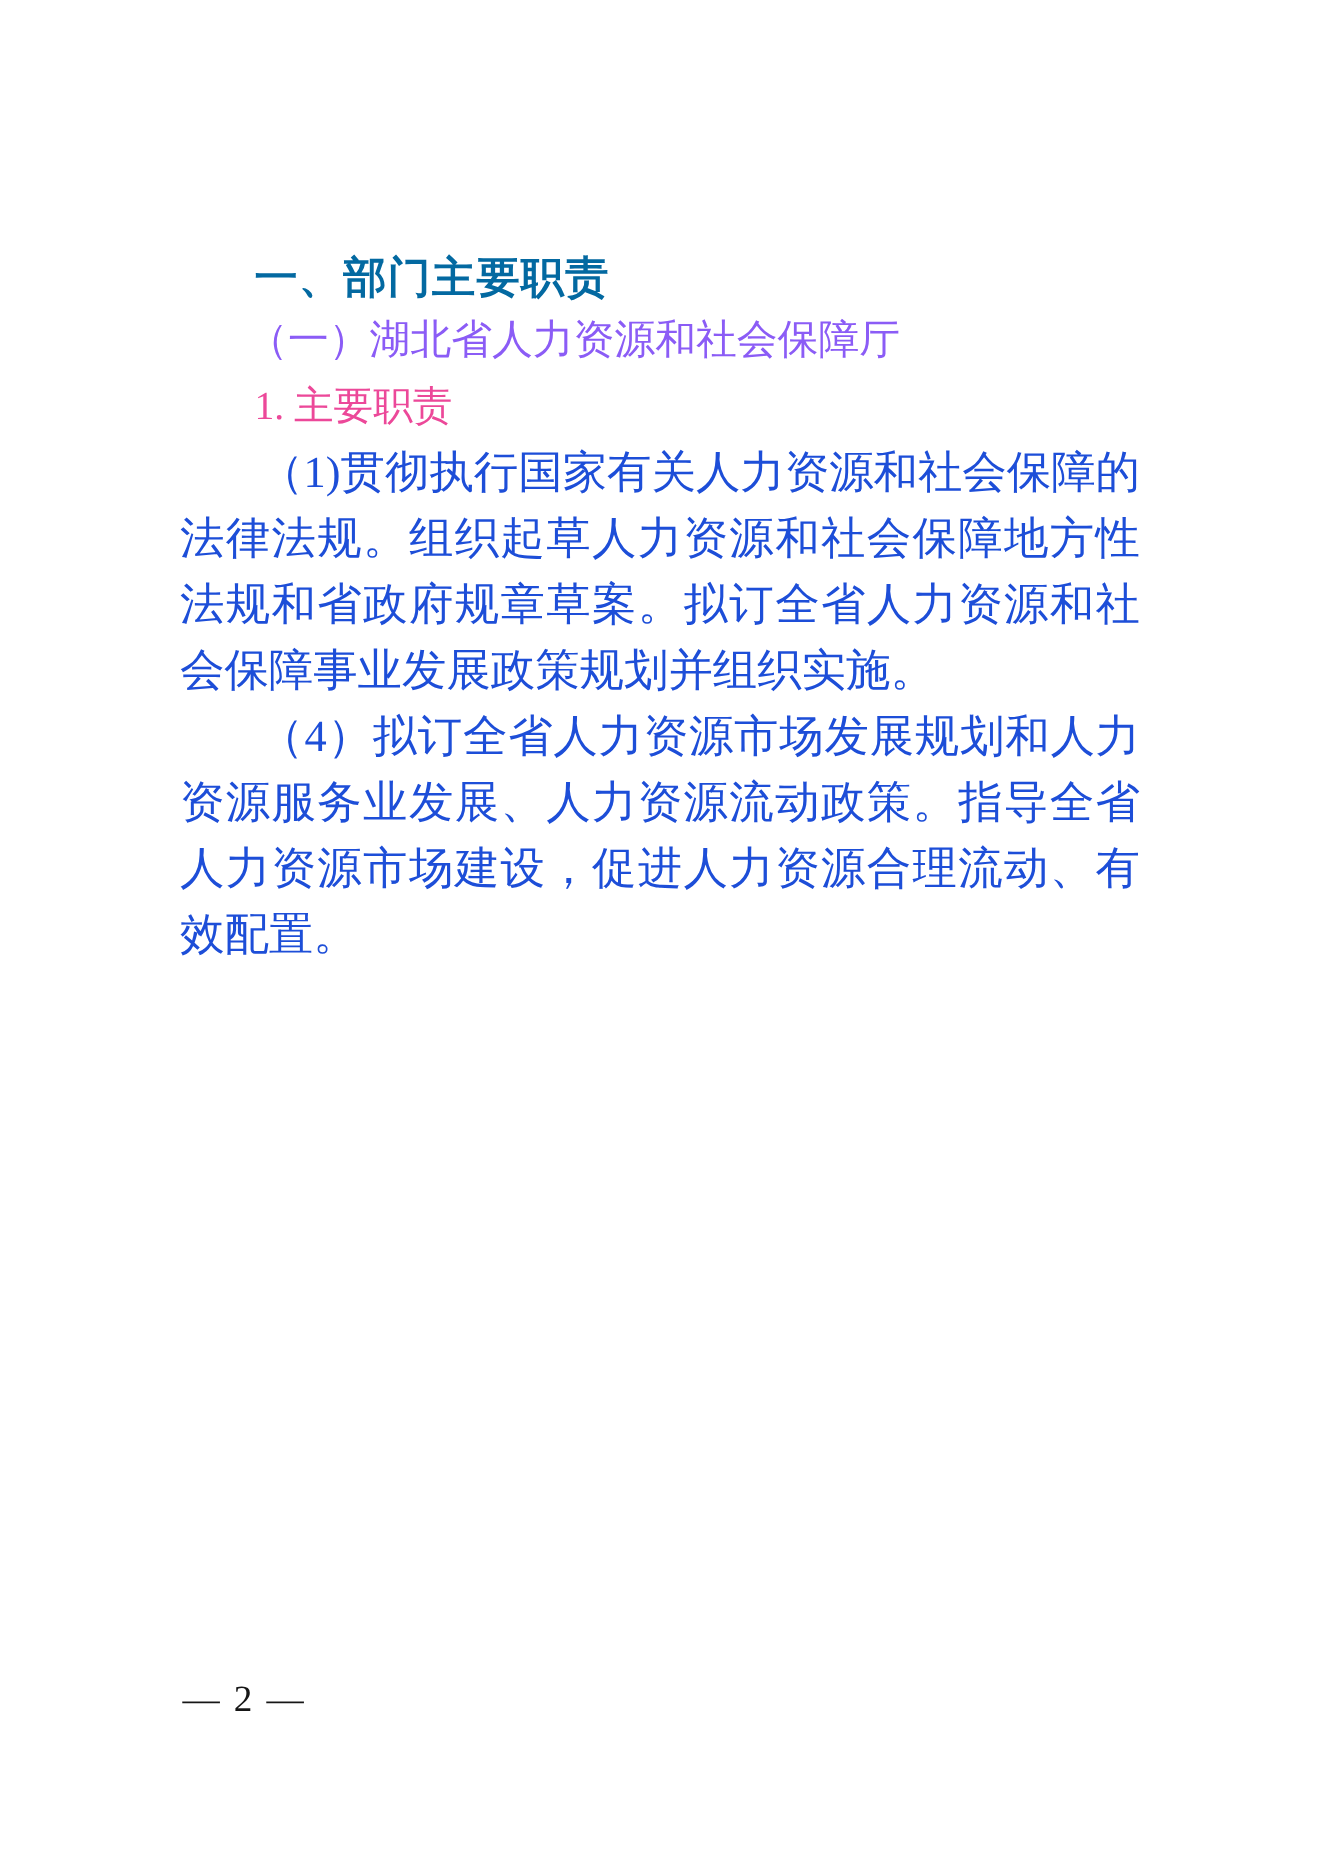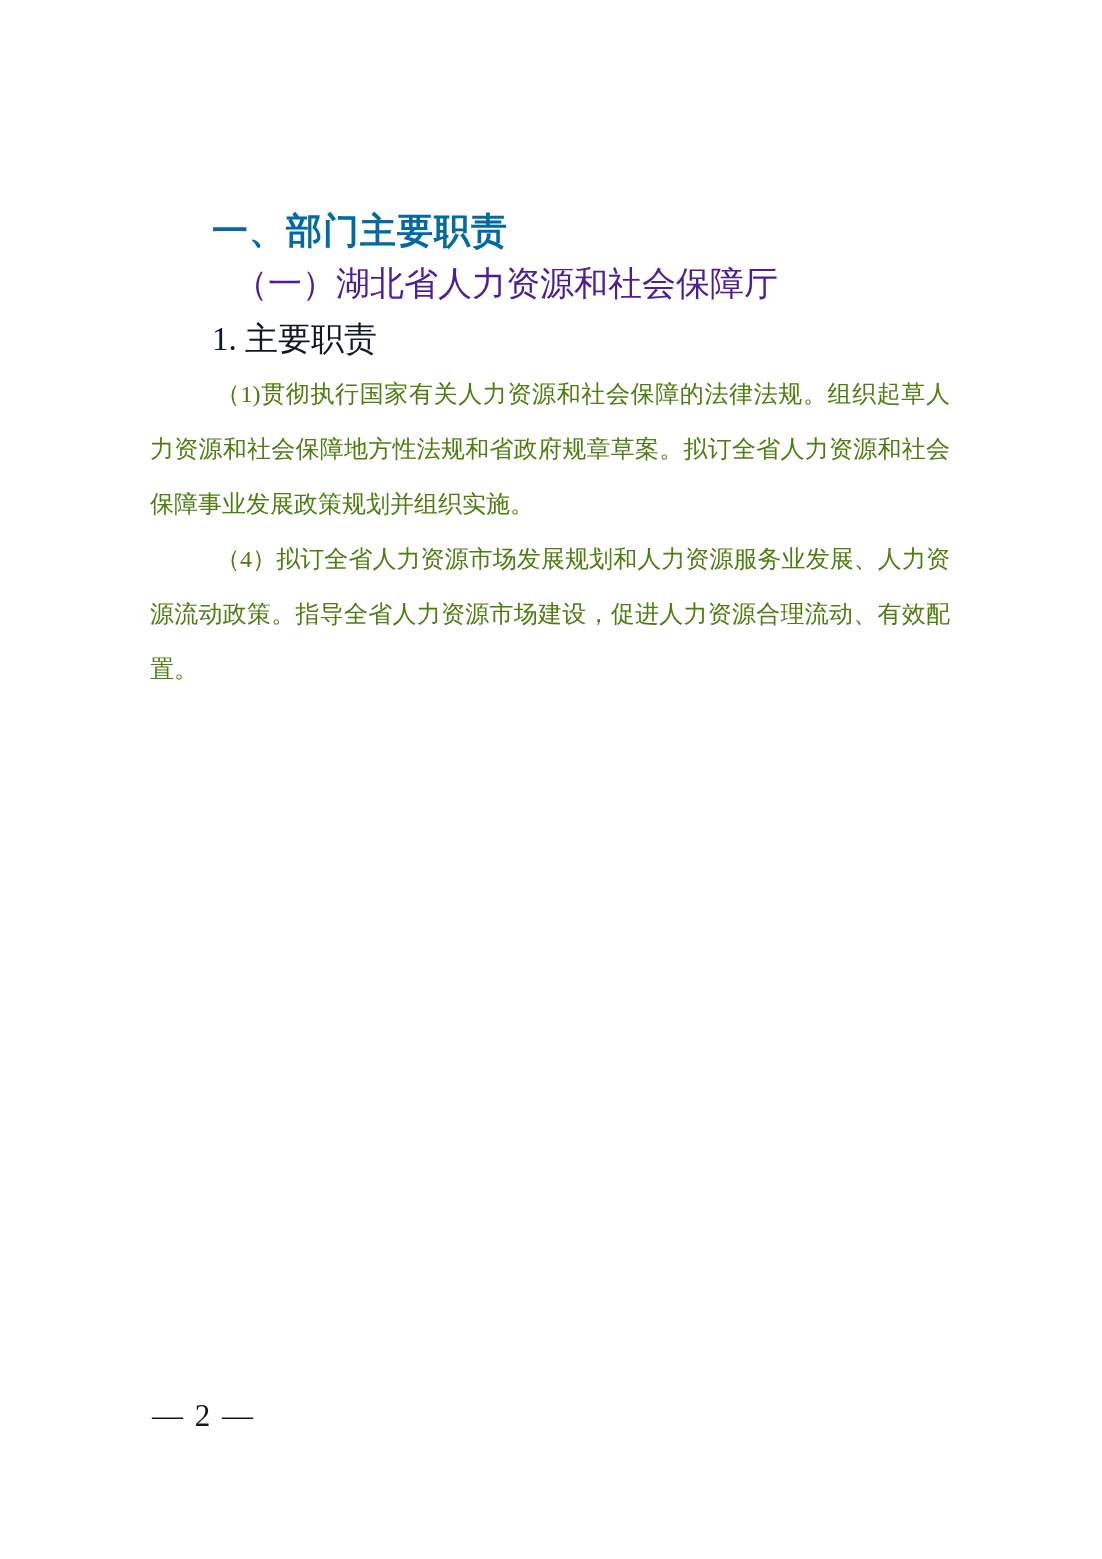--- a/index.html
+++ b/index.html
@@ -28,39 +28,39 @@
     line-height: 52px;
     margin: 0 0 0 62px;
     letter-spacing: 1px;
     color: #0369a1;
   }
   .subsection-heading {
     font-family: "Liberation Serif", serif;
     font-weight: normal;
     font-size: 34px;
     line-height: 54px;
-    margin: 0 0 0 84px;
-    color: #4c1d95;
+    margin: 0 0 0 56px;
+    color: #8b5cf6;
   }
   .item-heading {
     font-family: "Liberation Serif", serif;
     font-weight: normal;
     font-size: 33px;
     line-height: 56px;
     margin: 0 0 0 62px;
-    color: #0f172a;
+    color: #ec4899;
   }
   .body-para {
-    font-size: 24px;
+    font-size: 37px;
     line-height: 55px;
     margin: 0;
     text-indent: 66px;
     text-align: justify;
     text-justify: inter-ideograph;
-    color: #4d7c0f;
+    color: #1d4ed8;
     word-break: break-all;
   }
   .page-footer {
     position: absolute;
     left: 152px;
     top: 1398px;
     font-size: 31px;
     letter-spacing: 2px;
     color: #161616;
   }

